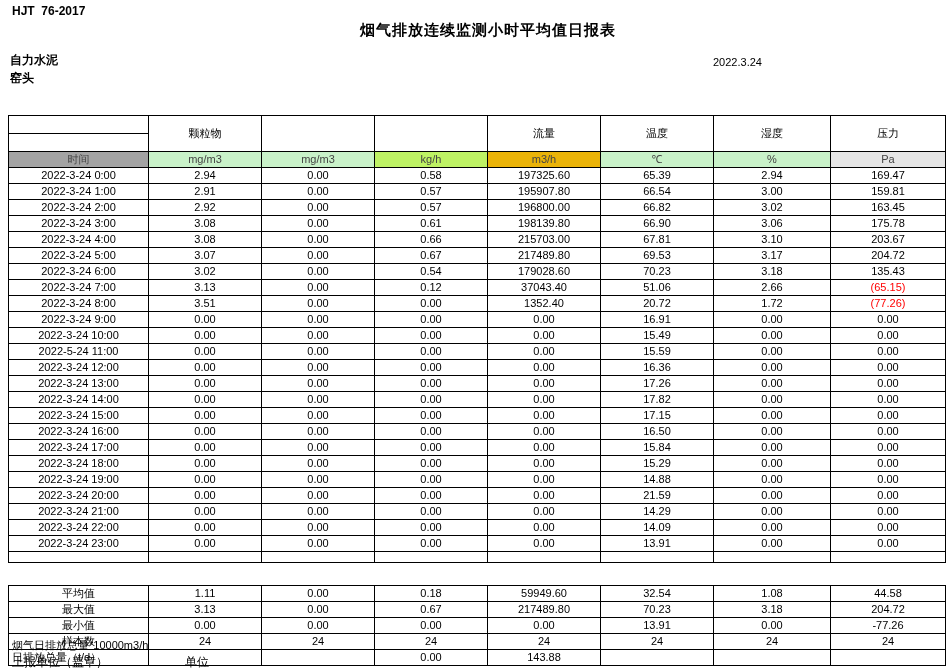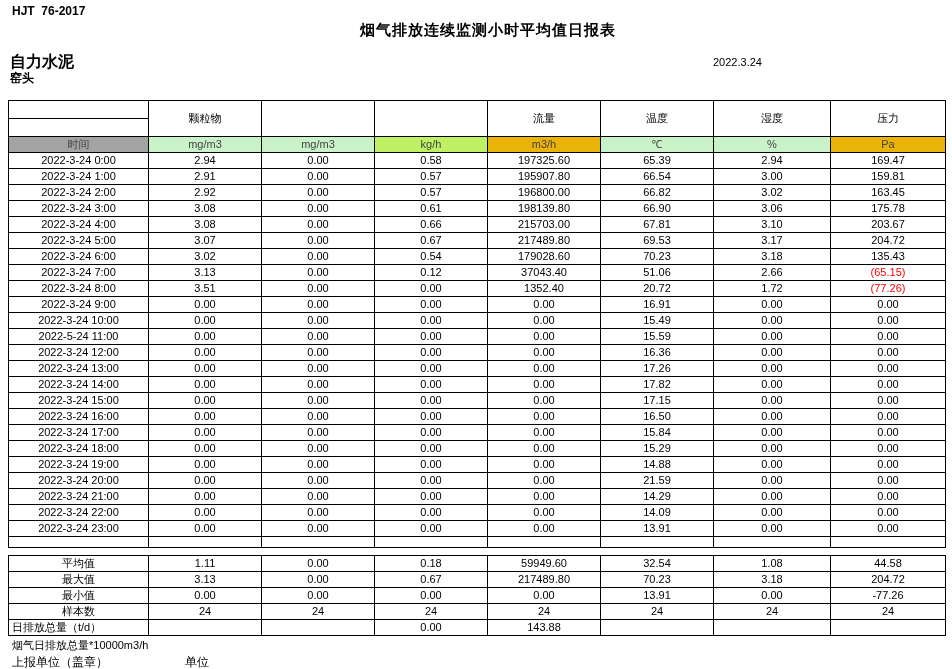--- a/index.html
+++ b/index.html
@@ -3,26 +3,26 @@
 <meta charset="utf-8">
 <style>
   * { margin:0; padding:0; box-sizing:border-box; }
   html,body { background:#fff; }
   body {
     width:952px; height:669px; position:relative; overflow:hidden;
     font-family:"Liberation Sans", sans-serif; color:#000;
   }
   .doc-code { position:absolute; left:12px; top:4px; font-size:12px; font-weight:bold; white-space:pre; }
   .title { position:absolute; left:0; top:21px; width:100%; text-align:center; font-size:15px; font-weight:bold; letter-spacing:1px;margin-left:12px; }
-  .company { position:absolute; left:10px; top:52px; font-size:16px; font-weight:bold;font-family:Liberation Mono, monospace; }
+  .company { position:absolute; left:10px; top:52px; font-size:12px; font-weight:bold;font-family:Liberation Mono, monospace; }
   .station { position:absolute; left:10px; top:70px; font-size:12px; font-weight:bold; }
   .date { position:absolute; left:713px; top:56px; font-size:11px; }
 
   .tables { position:absolute; left:8px; top:100px; width:937px; }
-  table { border-collapse:collapse; table-layout:fixed; width:937px; font-size:11px; }
+  table { border-collapse:collapse; table-layout:fixed; width:937px; font-size:11px;margin-top:15px; }
   td {
     border:1px solid #000; text-align:center; height:16px; line-height:15px;
     overflow:hidden; white-space:nowrap; padding:0 2px;
   }
   .group-row td { height:18px; line-height:17px; font-size:11px; }
   .unit-row td { color:#444; }
   .blank-row td { height:11px; }
   .gap { height:7px; }
   #summary-table tr:last-child td:first-child { text-align:left; padding-left:3px; }
 
@@ -67,21 +67,21 @@
           <td></td>
         </tr>
         <tr class="unit-row">
           <td style="background: #a3a3a3;">时间</td>
           <td style="background: rgb(201, 242, 201);">mg/m3</td>
           <td style="background: rgb(201, 242, 201);">mg/m3</td>
           <td style="background: #bef264;">kg/h</td>
           <td style="background: #eab308;">m3/h</td>
           <td style="background: rgb(201, 242, 201);">℃</td>
           <td style="background: rgb(201, 242, 201);">%</td>
-          <td style="background: #eab308;">Pa</td>
+          <td style="background: #e5e5e5;">Pa</td>
         </tr>
       </thead>
       <tbody id="data-body">
           <tr>
             <td>2022-3-24 0:00</td>
             <td>2.94</td>
             <td>0.00</td>
             <td>0.58</td>
             <td>197325.60</td>
             <td>65.39</td>

